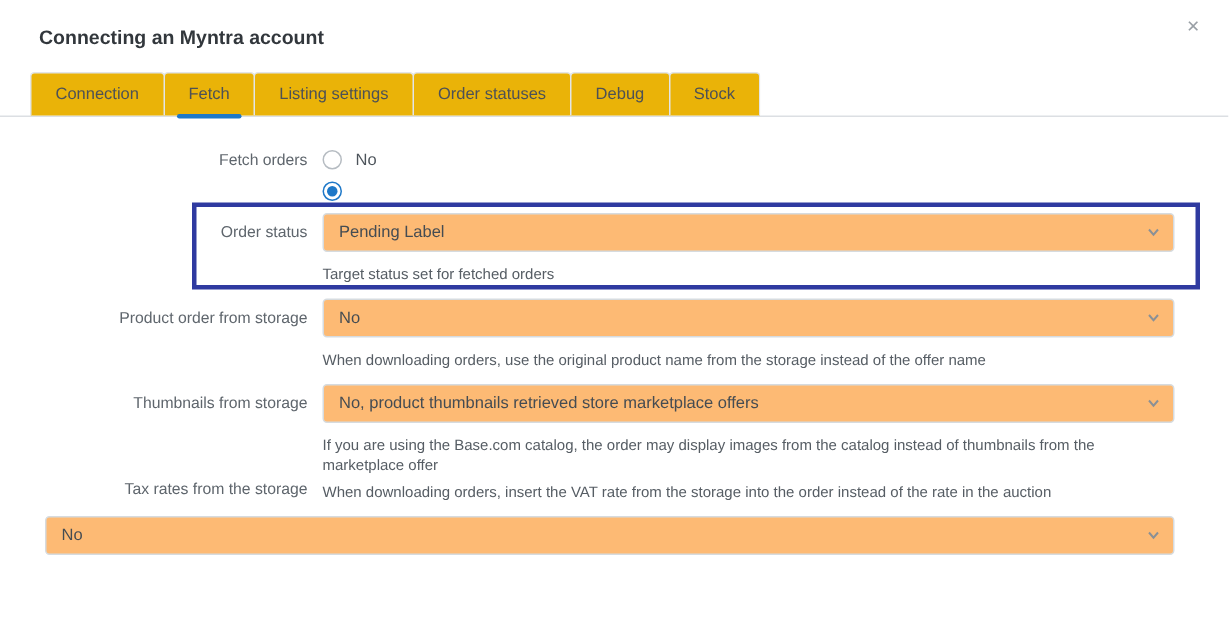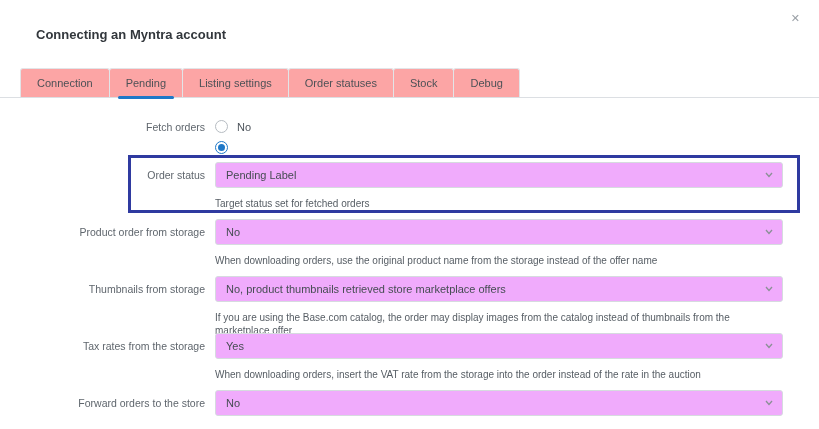--- a/index.html
+++ b/index.html
@@ -10,42 +10,42 @@
     --text:#4d545b;
     --muted:#5f666d;
   }
   *{box-sizing:border-box;}
   html,body{margin:0;padding:0;}
   body{
     width:819px;height:429px;background:#ffffff;overflow:hidden;position:relative;
     font-family:"Liberation Sans", sans-serif;
   }
   .header{display:flex;justify-content:space-between;align-items:flex-start;padding:11px 16px 0 20px;}
-  .title{font-size:13px;font-weight:700;color:#32373c;margin:16px;line-height:15px;}
+  .title{font-size:13px;font-weight:700;color:#32373c;margin:6px;line-height:15px;}
   .close{font-size:11px;color:#9aa0a6;cursor:pointer;line-height:11px;padding:2px 3px;}
   .tabbar{margin-top:10px;padding:0 20px;border-bottom:1px solid #dcdfe3;display:flex;height:30px;}
   .tab{
-    position:relative;border:1px solid var(--tabborder);border-bottom:none;background:#fca5a5;
+    position:relative;border:1px solid var(--tabborder);border-bottom:none;background:#eab308;
     padding:0 16px;display:flex;align-items:center;font-size:11px;color:#4d5156;
     border-radius:3px 3px 0 0;margin-right:-1px;cursor:pointer;white-space:nowrap;
   }
   .tab .ind{display:none;}
   .tab.active .ind{display:block;position:absolute;left:8px;right:8px;bottom:-2px;height:3px;background:var(--accent);border-radius:2px;}
   .content{padding:22px 36px 0 20px;}
   .form-row{display:flex;margin-bottom:9px;position:relative;}
   .flabel{width:185px;flex:none;text-align:right;font-size:10.5px;color:var(--muted);padding-top:7px;line-height:12px;}
   .radios-row .flabel{padding-top:1px;}
   .control{flex:1;margin-left:10px;min-width:0;}
   .radio-option{display:flex;align-items:center;font-size:11px;color:var(--text);margin-bottom:8px;cursor:pointer;height:13px;}
   .radio-option:last-child{margin-bottom:0;}
   .radio{width:13px;height:13px;border:1px solid #b6bcc2;border-radius:50%;background:#fff;position:relative;flex:none;margin-right:9px;}
   .radio-option.selected .radio{border-color:var(--accent);}
   .radio-option.selected .radio::after{content:"";position:absolute;left:2px;top:2px;right:2px;bottom:2px;background:var(--accent);border-radius:50%;}
   .selectbox{
-    position:relative;height:26px;border:1px solid var(--border);border-radius:3px;background:#f0abfc;
+    position:relative;height:26px;border:1px solid var(--border);border-radius:3px;background:#fdba74;
     display:flex;align-items:center;padding:0 26px 0 10px;font-size:11px;color:#454c52;cursor:pointer;
   }
   .selectbox .val{overflow:hidden;text-overflow:ellipsis;white-space:nowrap;}
   .chev{position:absolute;right:9px;top:50%;margin-top:-3px;width:8px;height:6px;}
   .chev svg{display:block;}
   .help{font-size:10px;color:#565d64;margin-top:9px;line-height:13px;height:13px;}
   .help:empty{display:none;}
   .radios-row{margin-bottom:8px;}
   .highlight-box{position:absolute;left:108px;right:-17px;top:-7px;bottom:-3px;border:3px solid var(--hl);pointer-events:none;z-index:2;}
 </style>
@@ -55,34 +55,34 @@
 <div class="header">
   <h1 class="title">Connecting an Myntra account</h1>
   <span class="close">✕</span>
 </div>
 
 <div class="tabbar">
   <div class="tab">
       <span>Connection</span>
     </div>
   <div class="tab active">
-      <span>Pending</span>
+      <span>Fetch</span>
       <span class="ind"></span>
     </div>
   <div class="tab">
       <span>Listing settings</span>
     </div>
   <div class="tab">
       <span>Order statuses</span>
     </div>
   <div class="tab">
-      <span>Stock</span>
+      <span>Debug</span>
     </div>
   <div class="tab">
-      <span>Debug</span>
+      <span>Stock</span>
     </div>
 </div>
 
 <div class="content">
 
   <div class="form-row radios-row">
     <div class="flabel">Fetch orders</div>
     <div class="control">
       <div class="radio-option">
         <span class="radio"></span>
@@ -136,34 +136,25 @@
             </svg>
           </span>
       </div>
       <div class="help">If you are using the Base.com catalog, the order may display images from the catalog instead of thumbnails from the marketplace offer</div>
     </div>
   </div>
 
   <div class="form-row">
     <div class="flabel">Tax rates from the storage</div>
     <div class="control">
-      <div class="selectbox">
-        <span class="val">Yes</span>
-        <span class="chev">
-            <svg width="8" height="6" viewBox="0 0 8 6">
-              <polyline points="1,1 4,4.5 7,1" fill="none" stroke="#8a9096" stroke-width="1.3"></polyline>
-            </svg>
-          </span>
-      </div>
       <div class="help">When downloading orders, insert the VAT rate from the storage into the order instead of the rate in the auction</div>
     </div>
   </div>
 
   <div class="form-row">
-    <div class="flabel">Forward orders to the store</div>
     <div class="control">
       <div class="selectbox">
         <span class="val">No</span>
         <span class="chev">
             <svg width="8" height="6" viewBox="0 0 8 6">
               <polyline points="1,1 4,4.5 7,1" fill="none" stroke="#8a9096" stroke-width="1.3"></polyline>
             </svg>
           </span>
       </div>
 

